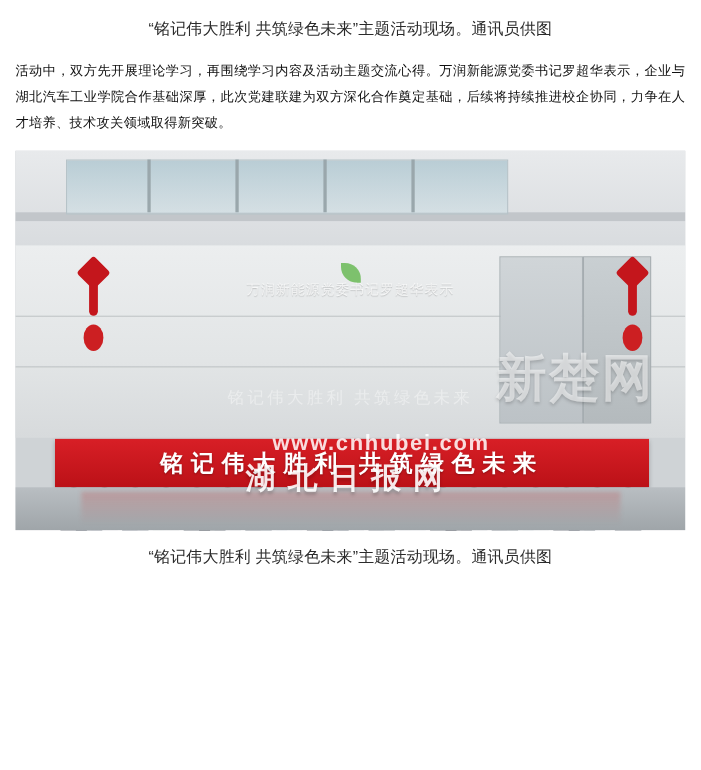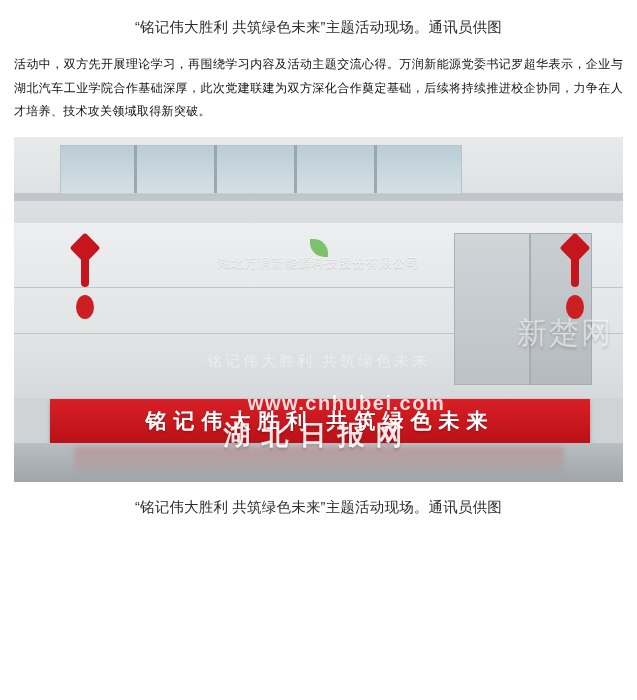--- a/index.html
+++ b/index.html
@@ -209,23 +209,23 @@
   .wm-leaf::before {
     content: "";
     position: absolute;
     left: 4px; top: 2px;
     width: 18px; height: 18px;
     background: rgba(106,186,86,0.85);
     border-radius: 0 80% 0 80%;
   }
   .wm-big {
     position: absolute;
-    right: 10px; top: 176px;
-    font-size: 30px;
-    font-weight: normal;
+    right: 28px; top: 176px;
+    font-size: 46px;
+    font-weight: bold;
     color: rgba(255,255,255,0.55);
     letter-spacing: 2px;
     white-space: nowrap;
     text-shadow: 0 2px 3px rgba(0,0,0,0.18);
   }
   .wm-url {
     position: absolute;
     left: 50%; top: 255px;
     transform: translateX(-50%);
     font-size: 20px;
@@ -285,21 +285,21 @@
         <div class="k-tail"></div>
     </div>
     <div class="knot knot-right">
       <div class="k-body"></div>
         <div class="k-tail"></div>
     </div>
     <div class="lantern" style="left:62px; top:158px"></div>
     <div class="lantern" style="left:552px; top:158px"></div>
 
     <div class="wm-leaf"></div>
-    <div class="wm-company">湖北万润新能源科技股份有限公司</div>
+    <div class="wm-company">万润新能源党委书记罗超华表示</div>
 
     <div class="crowd">
       <div class="person" style="left:40px">
           <div class="head"></div>
           <div class="face"></div>
           <div class="torso" style="background:#2c3642"></div>
         </div>
       <div class="person" style="left:68px">
           <div class="head"></div>
           <div class="face"></div>

